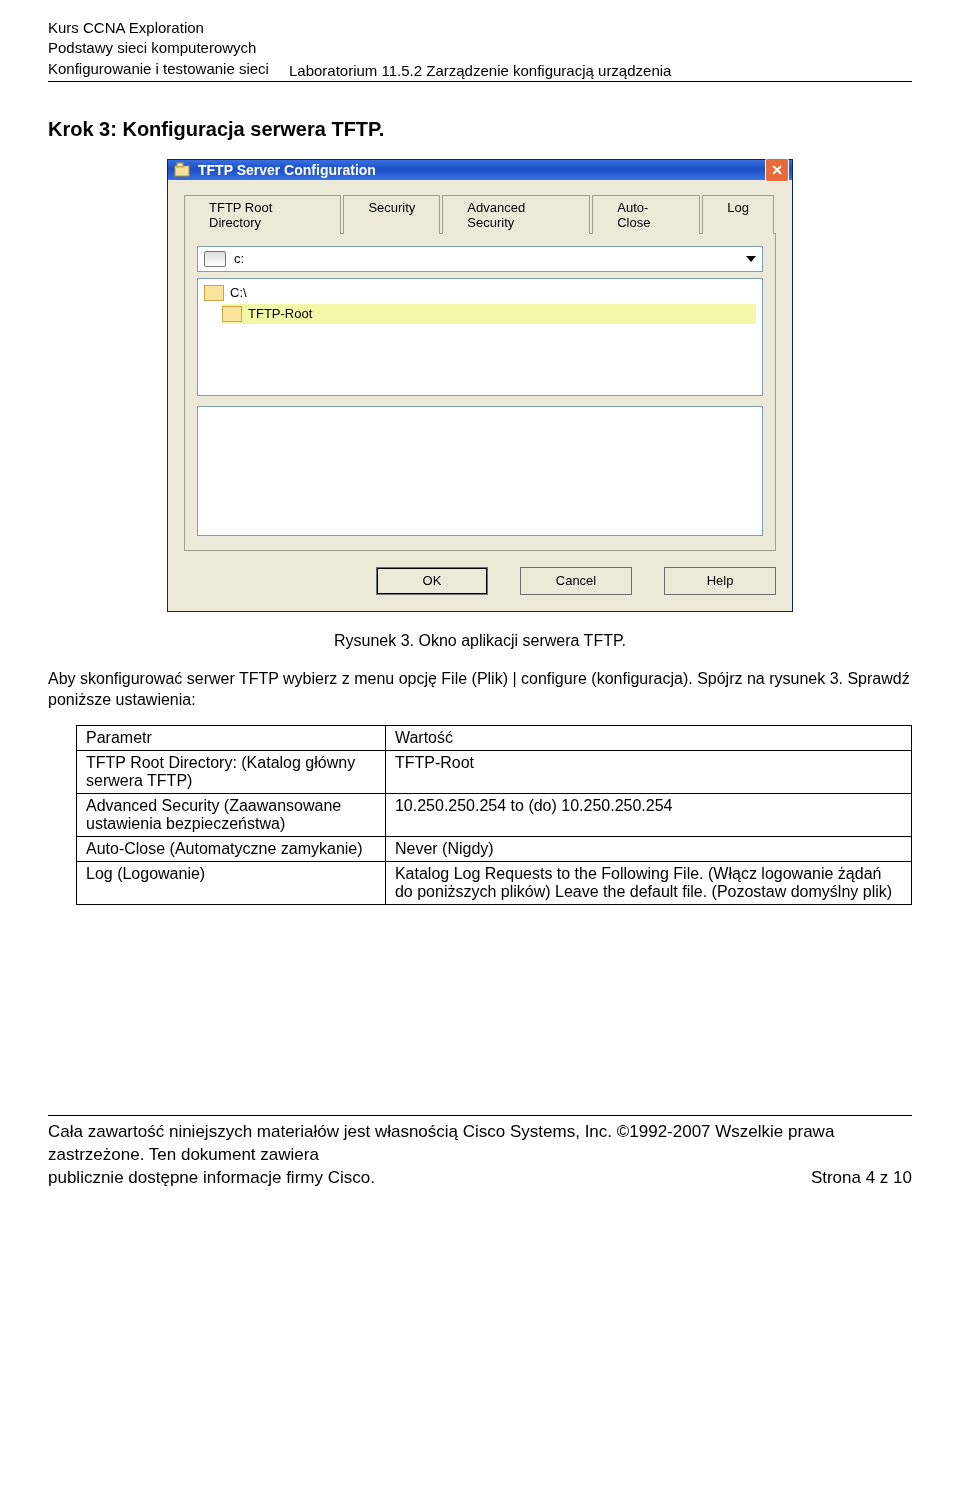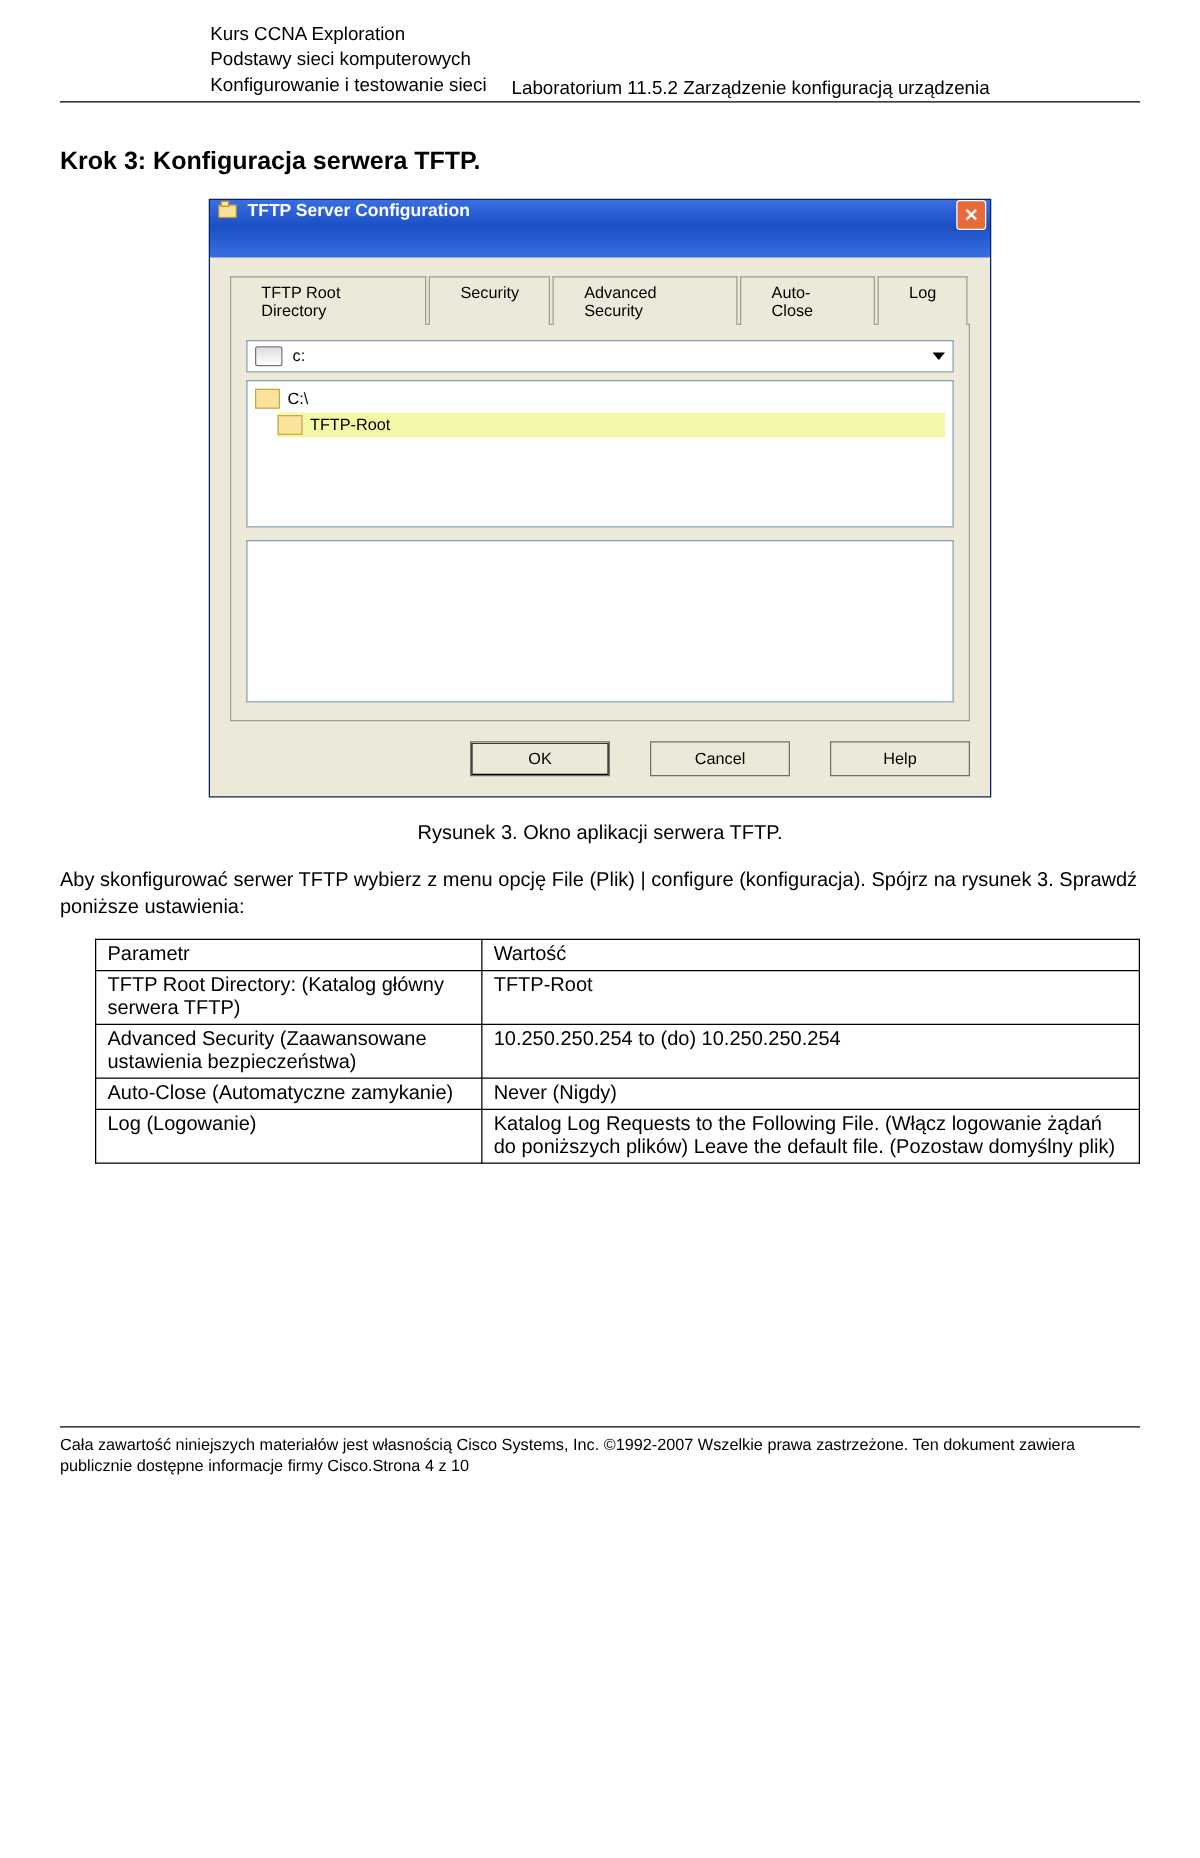--- a/index.html
+++ b/index.html
@@ -9,42 +9,42 @@
     margin: 0;
     padding: 0;
     width: 960px;
     background: #fff;
   }
   .page {
     padding: 18px 48px 10px 48px;
   }
   .hdr {
     display: flex;
-    justify-content: center;
+    justify-content: flex-start;
     align-items: flex-end;
     border-bottom: 1.5px solid #000;
     padding-bottom: 2px;
     margin-bottom: 36px;
   }
   .hdr .left { font-size: 15px; line-height: 1.35; }
   .hdr .right { font-size: 15px; text-align: right; padding-left: 20px; }
   .step-title { font-weight: bold; font-size: 20px; margin: 30px 0 18px 0; }
   .win {
     width: 624px;
     margin: 0 auto 20px auto;
     border: 1px solid #0a246a;
     background: #ece9d8;
     font-family: Tahoma, Arial, sans-serif;
     font-size: 13px;
   }
   .titlebar {
-    height: 46px;
+    height: 20px;
     background: linear-gradient(#3a6fe4, #1b4fc4 45%, #3a6fe4);
     display: flex;
-    align-items: flex-start;
+    align-items: center;
     padding: 0 3px 0 6px;
     color: #fff;
   }
   .titlebar .icon {
     width: 18px; height: 16px; margin-right: 6px;
   }
   .titlebar .title { flex: 1; font-weight: bold; font-size: 14px; }
   .closebtn {
     width: 22px; height: 22px;
     background: #e76a3a;
@@ -126,22 +126,22 @@
   table.params th, table.params td {
     border: 1px solid #000;
     padding: 3px 9px;
     text-align: left;
     vertical-align: top;
     font-size: 16px;
   }
   table.params th { font-weight: normal; }
   .footer-wrap { margin-top: 210px; }
   .footer-line { border-top: 1.5px solid #000; height: 1px; margin-bottom: 4px; }
-  .footer { font-size: 13px; line-height: 1.35; }
-  .footer .row2 { display: flex; }
+  .footer { font-size: 17px; line-height: 1.35; }
+  .footer .row2 { display: flex; justify-content: space-between; }
 </style>
 </head>
 <body>
 <div class="page">
 
 <div class="hdr">
   <div class="left">
     <div>Kurs CCNA Exploration</div>
     <div>Podstawy sieci komputerowych</div>
     <div>Konfigurowanie i testowanie sieci</div>

